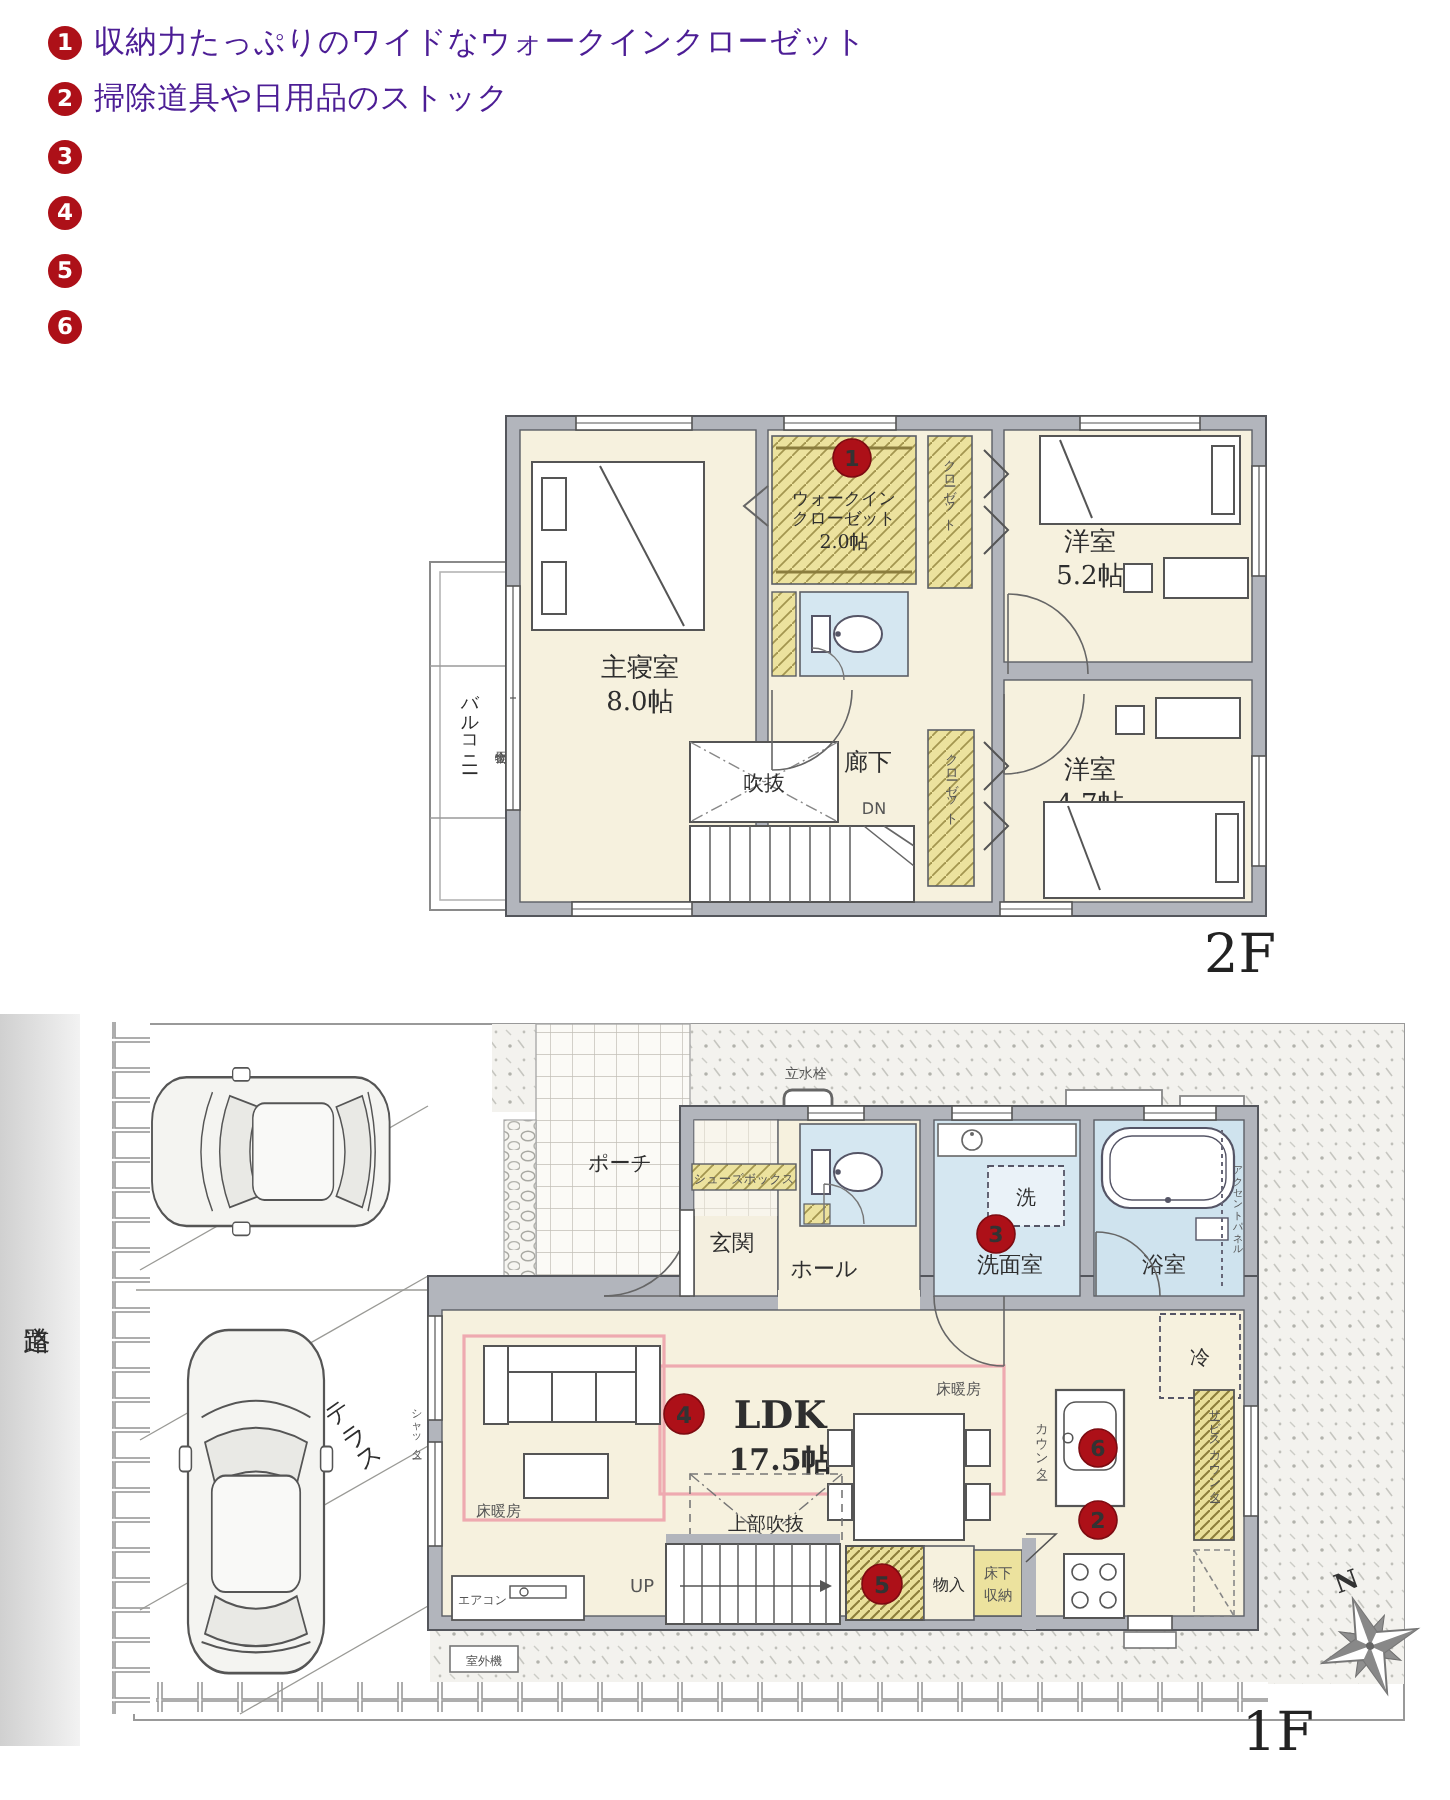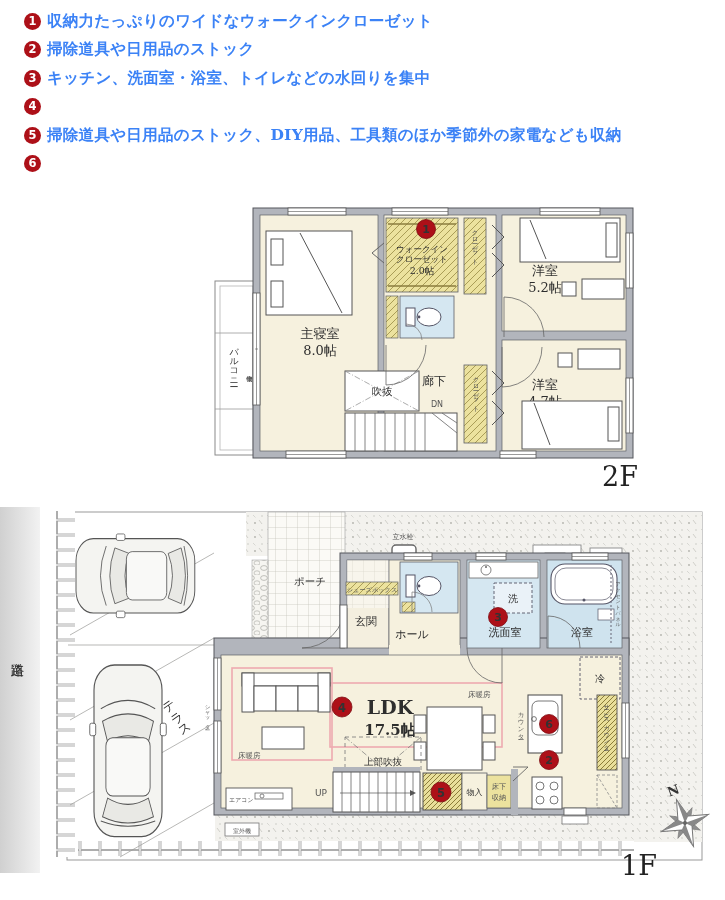--- a/index.html
+++ b/index.html
@@ -3,21 +3,21 @@
 <meta charset="utf-8">
 <style>
   html,body{margin:0;padding:0;}
   body{width:725px;height:900px;position:relative;background:#fff;overflow:hidden;
        font-family:"DejaVu Serif",serif;}
   .features{position:absolute;left:24px;top:7px;}
   .feature-row{display:flex;align-items:center;height:28.5px;}
   .fnum{width:17px;height:17px;border-radius:50%;background:#ad1018;color:#fff;
         font-size:11.5px;font-weight:bold;display:flex;align-items:center;justify-content:center;
         margin-right:6px;flex:none;font-family:"DejaVu Sans",sans-serif;line-height:1;}
-  .ftext{font-size:15.5px;font-weight:bold;color:#3b82f6;letter-spacing:.3px;white-space:nowrap;}
+  .ftext{font-size:15.5px;font-weight:normal;color:#4c1d95;letter-spacing:.3px;white-space:nowrap;}
   svg{position:absolute;font-family:"DejaVu Serif",serif;}
   svg text{fill:#333;}
   .vt{writing-mode:vertical-rl;}
   .room-lbl{fill:#2e2e2e;}
   .tiny{fill:#555;font-family:"DejaVu Sans",sans-serif;}
   .floor-big{fill:#222;}
 </style>
 </head>
 <body>
 
@@ -25,28 +25,26 @@
   <div class="feature-row">
     <span class="fnum">1</span>
     <span class="ftext">収納力たっぷりのワイドなウォークインクローゼット</span>
   </div>
   <div class="feature-row">
     <span class="fnum">2</span>
     <span class="ftext">掃除道具や日用品のストック</span>
   </div>
   <div class="feature-row">
     <span class="fnum">3</span>
-    <span class="ftext">キッチン、洗面室・浴室、トイレなどの水回りを集中</span>
   </div>
   <div class="feature-row">
     <span class="fnum">4</span>
   </div>
   <div class="feature-row">
     <span class="fnum">5</span>
-    <span class="ftext">掃除道具や日用品のストック、DIY用品、工具類のほか季節外の家電なども収納</span>
   </div>
   <div class="feature-row">
     <span class="fnum">6</span>
   </div>
 </div>
 
 <svg width="0" height="0">
 <defs>
   <pattern id="speckle" width="14" height="14" patternUnits="userSpaceOnUse">
     <rect width="14" height="14" fill="#f3f2ee"></rect>

